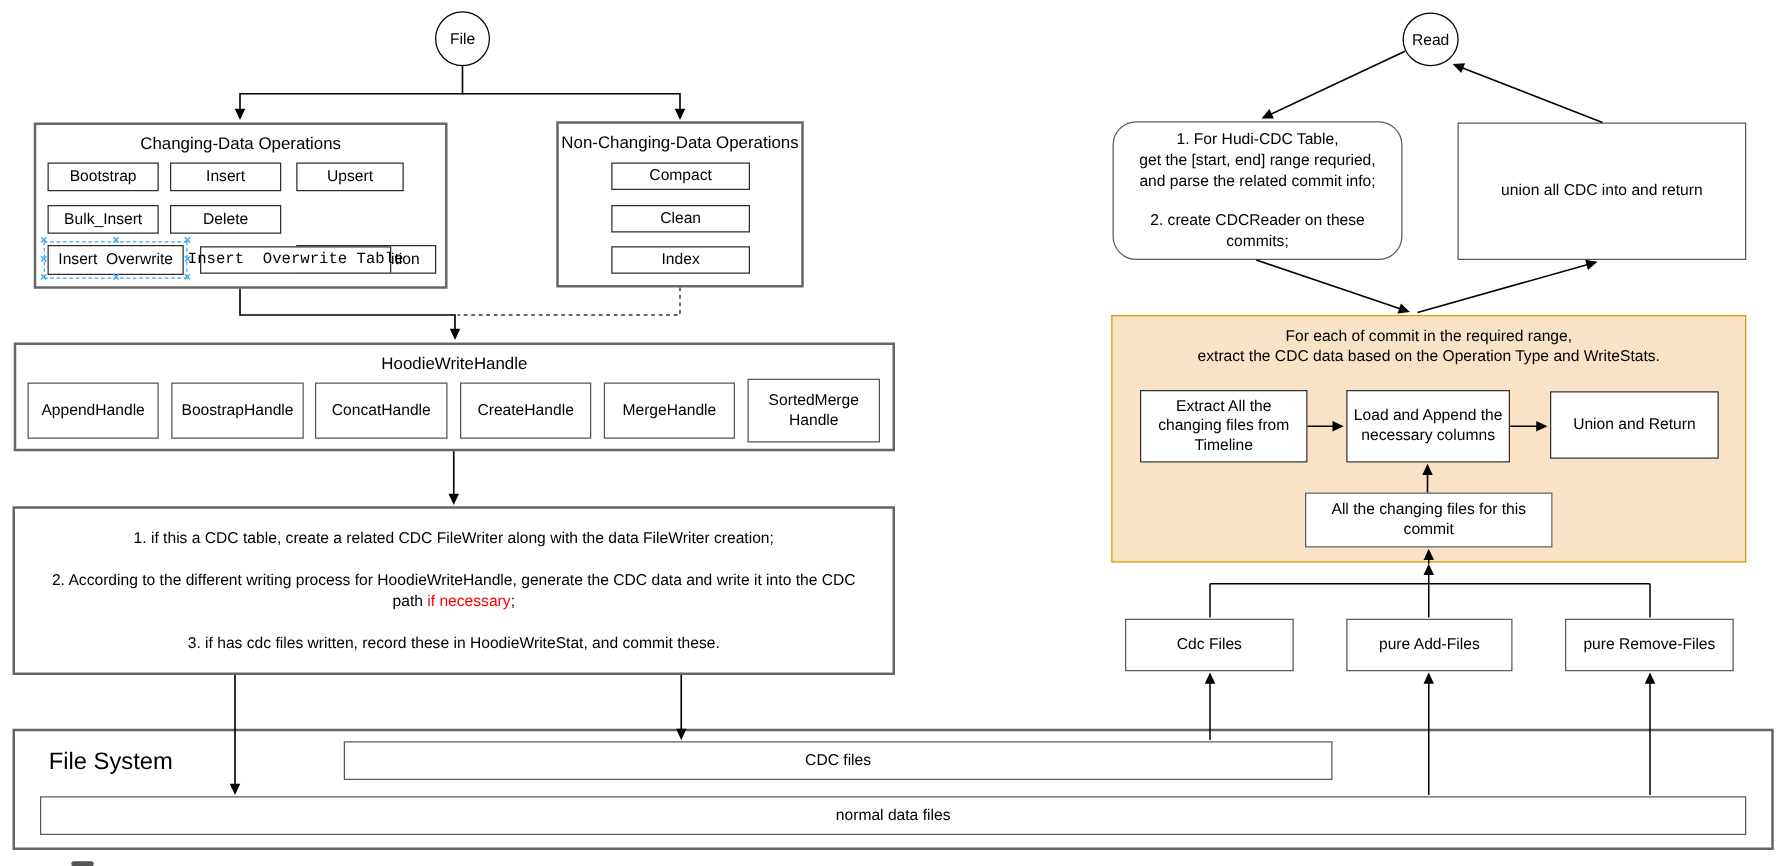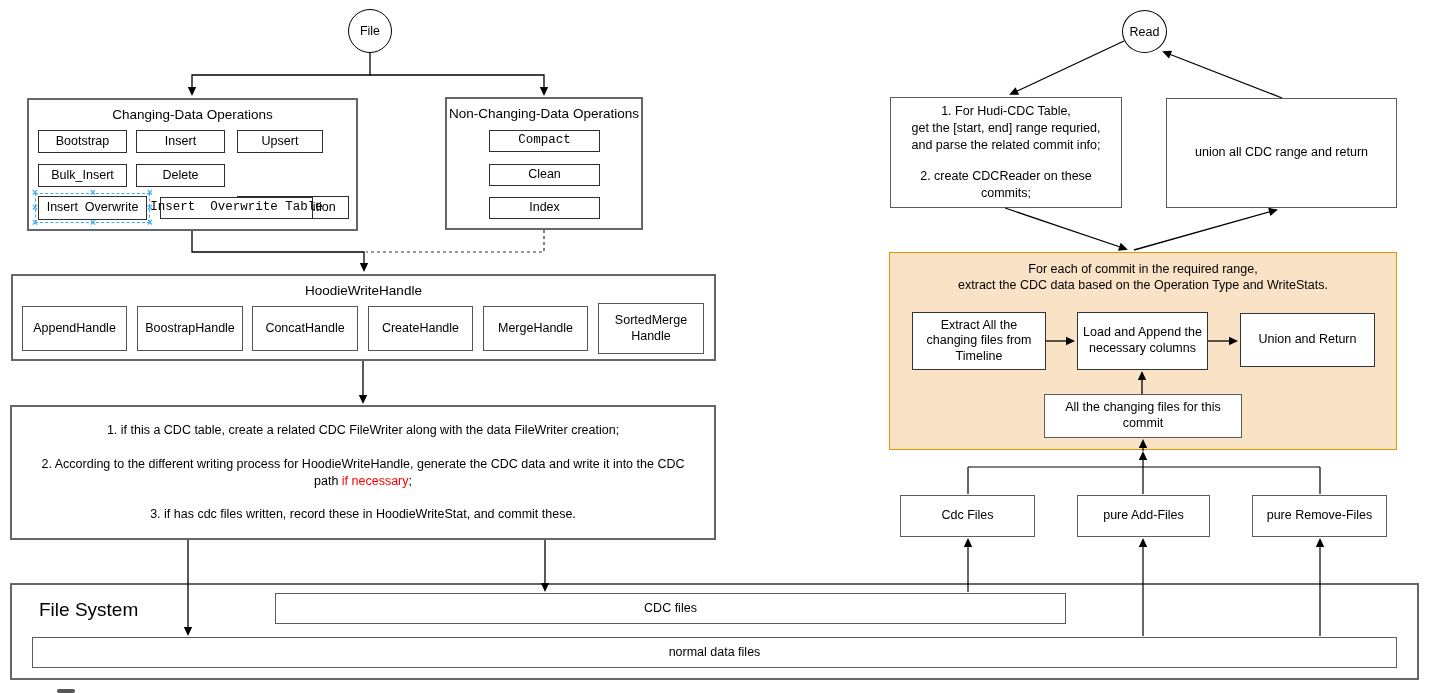--- a/index.html
+++ b/index.html
@@ -71,21 +71,21 @@
   <span class="sel-x" style="left:150px;top:208px;">×</span>
   <span class="sel-x" style="left:35px;top:223px;">×</span>
   <span class="sel-x" style="left:93px;top:223px;">×</span>
   <span class="sel-x" style="left:150px;top:223px;">×</span>
 
   <div class="box op" style="left:160px;top:197px;width:153px;height:22px;font-family:Liberation Mono, monospace;">Insert  Overwrite Table</div>
 
   <div class="box container titled abs" style="left:445px;top:97px;width:198px;height:133px;">
     <div class="title">Non-Changing-Data Operations</div>
   </div>
-  <div class="box op" style="left:489px;top:130px;width:111px;height:22px;font-family:Liberation Mono, monospace;">Compact</div>
+  <div class="box op" style="left:489px;top:130px;width:111px;height:22px;">Compact</div>
   <div class="box op" style="left:489px;top:164px;width:111px;height:22px;">Clean</div>
   <div class="box op" style="left:489px;top:197px;width:111px;height:22px;">Index</div>
 
   <div class="box container titled abs" style="left:11px;top:274px;width:705px;height:87px;">
     <div class="title">HoodieWriteHandle</div>
   </div>
   <div class="box handle" style="left:22px;top:306px;width:105px;height:45px;">AppendHandle</div>
   <div class="box handle" style="left:137px;top:306px;width:106px;height:45px;">BoostrapHandle</div>
   <div class="box handle" style="left:252px;top:306px;width:106px;height:45px;">ConcatHandle</div>
   <div class="box handle" style="left:368px;top:306px;width:105px;height:45px;">CreateHandle</div>
@@ -96,30 +96,30 @@
     <div>1. if this a CDC table, create a related CDC FileWriter along with the data FileWriter creation;</div>
     <div>
       <span>2. According to the different writing process for HoodieWriteHandle, generate the CDC data and write it into the CDC</span><br>
       <span>path </span><span class="red">if necessary</span><span>;</span>
     </div>
     <div>3. if has cdc files written, record these in HoodieWriteStat, and commit these.</div>
   </div>
 
   <div class="circle" style="left:1122px;top:10px;width:45px;height:43px;">Read</div>
 
-  <div class="box mid" style="left:890px;top:97px;width:232px;height:111px;flex-direction:column;line-height:1.35;">
+  <div class="box mid" style="left:890px;top:97px;width:232px;height:111px;flex-direction:column;line-height:1.35;border-radius:19px;">
     <div>1. For Hudi-CDC Table,</div>
     <div>get the [start, end] range requried,</div>
     <div>and parse the related commit info;</div>
     <div style="height:14px;"></div>
     <div>2. create CDCReader on these</div>
     <div>commits;</div>
   </div>
 
-  <div class="box mid" style="left:1166px;top:98px;width:231px;height:110px;">union all CDC range and return</div>
+  <div class="box mid" style="left:1166px;top:98px;width:231px;height:110px;">union all CDC into and return</div>
 
   <div class="orange" style="left:889px;top:252px;width:508px;height:198px;">
     <div class="orange-title">
       <span>For each of commit in the required range,</span><br>
       <span>extract the CDC data based on the Operation Type and WriteStats.</span>
     </div>
   </div>
   <div class="box dark" style="left:912px;top:312px;width:134px;height:58px;padding:0 6px;">Extract All the changing files from Timeline</div>
   <div class="box dark" style="left:1077px;top:312px;width:131px;height:58px;padding:0 2px;">Load and Append the necessary columns</div>
   <div class="box dark" style="left:1240px;top:313px;width:135px;height:54px;">Union and Return</div>

